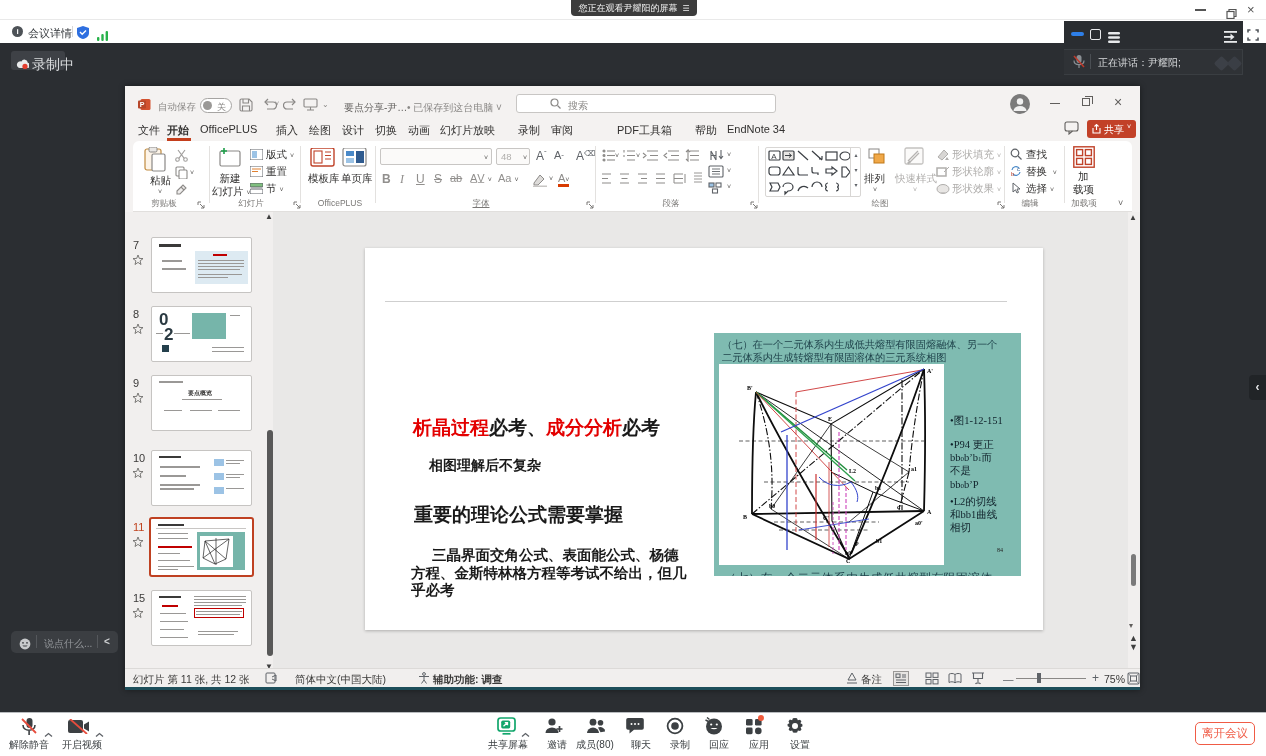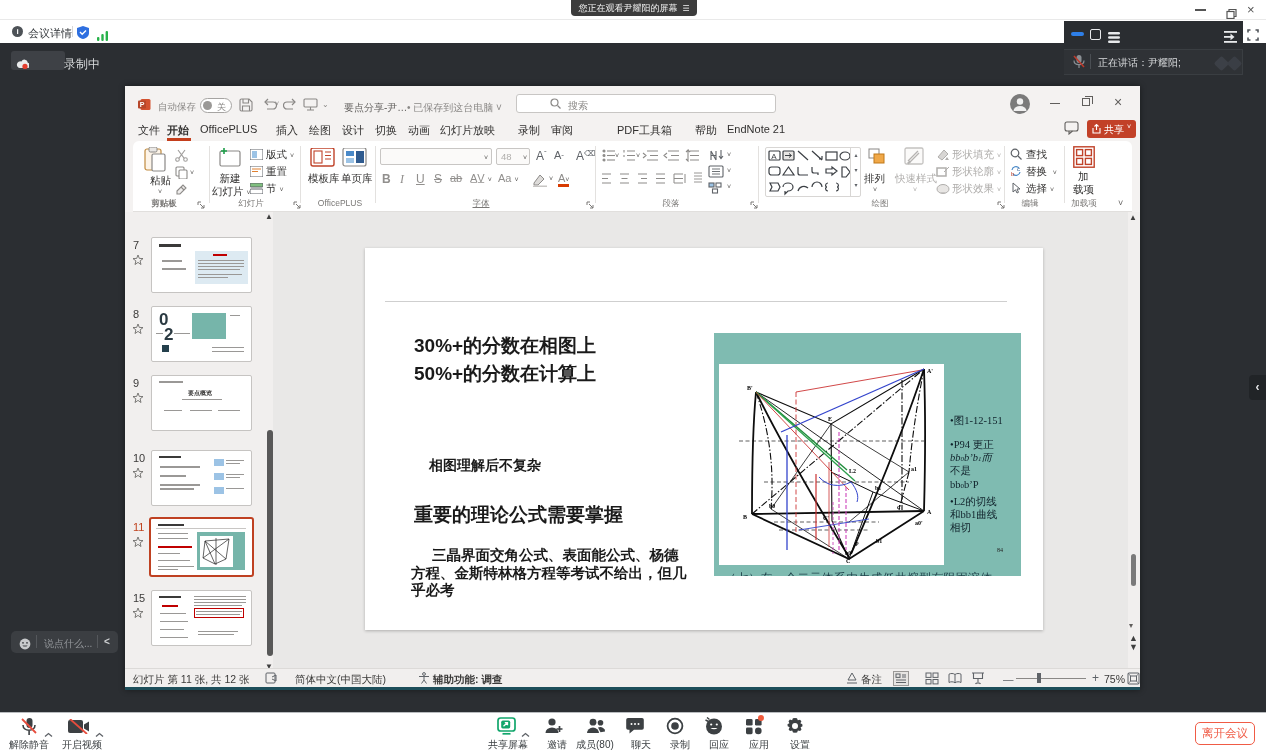--- a/index.html
+++ b/index.html
@@ -84,21 +84,21 @@
     </svg>
 </div>
 
 <div class="abs" style="left:11px;top:51px;width:54px;height:19px;background:#3e4146;border-radius:3px;"></div>
 <div class="abs" style="left:16px;top:55px;width:13px;height:10px;">
 <svg width="13" height="10" viewBox="0 0 13 10">
       <path d="M4 9 a3.4 3.4 0 1 1 1.4-6.6 a3.4 3.4 0 0 1 6.4 1.3 a2.7 2.7 0 0 1-.4 5.3 Z" fill="#e9ebec"></path>
       <circle cx="9" cy="7.4" r="2.6" fill="#e23d2e"></circle>
     </svg>
 </div>
-<div class="abs" style="left:32px;top:56px;font-size:12px;color:#d9dbdd;margin-left:32px;">录制中</div>
+<div class="abs" style="left:32px;top:56px;font-size:14px;color:#d9dbdd;">录制中</div>
 
 <div id="ppt" class="abs" style="left:125px;top:86px;width:1015px;height:604px;background:#f4f2f1;box-shadow:0 0 6px rgba(0,0,0,.45);font-size:11px;color:#333;">
 
   <div class="abs" style="left:13px;top:12px;width:13px;height:13px;">
     <svg width="13" height="13" viewBox="0 0 13 13">
         <rect x="2.5" y="1" width="10" height="11" rx="1.5" fill="#d35230"></rect>
         <rect x="0" y="2.5" width="8" height="8" rx="1" fill="#b7472a"></rect>
         <text x="4" y="9.3" font-size="7" font-weight="bold" fill="#fff" text-anchor="middle" font-family="Liberation Sans">P</text>
       </svg>
   </div>
@@ -154,21 +154,21 @@
     <span class="abs" style="left:184px;">绘图</span>
     <span class="abs" style="left:217px;">设计</span>
     <span class="abs" style="left:250px;">切换</span>
     <span class="abs" style="left:283px;">动画</span>
     <span class="abs" style="left:315px;">幻灯片放映</span>
     <span class="abs" style="left:393px;">录制</span>
     <span class="abs" style="left:426px;">审阅</span>
     <span class="abs" style="left:459px;margin-top:42px;">视图</span>
     <span class="abs" style="left:492px;">PDF工具箱</span>
     <span class="abs" style="left:570px;">帮助</span>
-    <span class="abs" style="left:602px;">EndNote 21</span>
+    <span class="abs" style="left:602px;">EndNote 34</span>
     <div class="abs" style="left:42px;top:15px;width:24px;height:2.5px;background:#c43e1c;"></div>
     <div class="abs" style="left:939px;top:-2px;width:15px;height:14px;"><svg width="15" height="14" viewBox="0 0 15 14" fill="none" stroke="#605e5c" stroke-width="1.1">
           <rect x="1" y="1" width="13" height="9" rx="2"></rect>
           <path d="M5 10 v3 l3.5-3"></path>
         </svg></div>
     <div class="abs" style="left:962px;top:-3px;width:49px;height:18px;background:#c24128;border-radius:3px;color:#fff;">
       <svg style="position:absolute;left:5px;top:4px;" width="10" height="10" viewBox="0 0 10 10" fill="none" stroke="#fff" stroke-width="1.1">
           <path d="M1 4 V9 H8 V4"></path>
           <path d="M4.5 6 V1 M2.5 2.5 L4.5 .5 L6.5 2.5"></path>
         </svg>
@@ -201,21 +201,21 @@
           <path d="M3.8 9.3 L10 1 M9.2 9.3 L3 1"></path>
         </svg></div>
     <div class="abs" style="left:42px;top:25px;width:13px;height:13px;"><svg width="13" height="13" viewBox="0 0 13 13" fill="none" stroke="#8d8b89" stroke-width="1.1">
           <rect x="1" y="1" width="8" height="9" rx="1"></rect>
           <rect x="4" y="4" width="8" height="9" rx="1" fill="#fff"></rect>
         </svg><span class="ch" style="position:absolute;left:15px;top:3px;">˅</span></div>
     <div class="abs" style="left:42px;top:42px;width:13px;height:13px;"><svg width="13" height="13" viewBox="0 0 13 13" fill="none" stroke="#8d8b89" stroke-width="1.1">
           <path d="M2 8 L8 2 L11 5 L5 11 L2 11 Z" fill="#efedec"></path>
           <path d="M6 4 L9 7"></path>
         </svg></div>
-    <div class="lbl" style="left:-9px;font-weight:bold;">剪贴板</div>
+    <div class="lbl" style="left:-9px;">剪贴板</div>
     <div class="lau" style="left:64px;"><svg width="8" height="8" viewBox="0 0 8 8" stroke="#7a7876" fill="none" stroke-width="1">
           <path d="M1 1 H4 M1 1 V4 M3 3 L7 7 M7 4 V7 H4"></path>
         </svg></div>
     <div class="sep" style="left:76px;"></div>
 
     <div class="abs" style="left:84px;top:6px;width:26px;height:24px;"><svg width="26" height="24" viewBox="0 0 26 24">
           <rect x="3" y="4" width="20" height="15" rx="1.5" fill="#fff" stroke="#8a8886" stroke-width="1.2"></rect>
           <path d="M7 1 V7 M4 4 H10" stroke="#1e9e4a" stroke-width="1.6"></path>
         </svg></div>
     <div class="abs" style="left:85px;top:31px;text-align:center;width:24px;">新建</div>
@@ -546,26 +546,27 @@
 
     <div style="position:absolute;left:138px;top:0;width:10px;height:456px;background:#f1efee;"></div>
     <div style="position:absolute;left:140px;top:0px;font-size:8px;color:#3f3f3f;line-height:10px;">▲</div>
     <div style="position:absolute;left:142px;top:218px;width:5.5px;height:226px;background:#585858;border-radius:3px;"></div>
     <div style="position:absolute;left:140px;top:450px;font-size:8px;color:#3f3f3f;line-height:10px;">▼</div>
   </div>
 
   <div class="abs" style="left:240px;top:162px;width:678px;height:382px;background:#ffffff;box-shadow:0 1px 3px rgba(0,0,0,.25);"></div>
   <div id="slide" style="position:absolute;left:240px;top:162px;width:678px;height:382px;color:#1a1a1a;">
     <div class="abs" style="left:20px;top:53px;width:622px;height:1px;background:#cfcfcf;"></div>
-    <div class="abs" style="left:49px;top:84px;font-size:19px;font-weight:bold;line-height:28px;">30%+的分数在相图上<br>50%+的分数在计算上</div>
+    <div class="abs" style="left:48px;top:167px;font-size:19px;font-weight:bold;"><span style="color:#e30000;">析晶过程</span>必考、<span style="color:#e30000;">成分分析</span>必考</div>
     <div class="abs" style="left:64px;top:209px;font-size:14px;font-weight:bold;">相图理解后不复杂</div>
     <div class="abs" style="left:49px;top:254px;font-size:19px;font-weight:bold;">重要的理论公式需要掌握</div>
     <div class="abs" style="left:46px;top:299px;width:278px;font-size:14.5px;font-weight:bold;line-height:17.5px;"><span style="margin-left:21px;"></span>三晶界面交角公式、表面能公式、杨德方程、金斯特林格方程等考试不给出，但几乎必考</div>
 
     <div class="abs" style="left:349px;top:85px;width:307px;height:243px;background:#7fbbb1;overflow:hidden;font-family:'Liberation Serif',serif;">
+      <div class="abs" style="left:8px;top:5px;width:280px;font-size:10.3px;line-height:13px;letter-spacing:-.1px;color:#1c3f48;">（七）在一个二元体系内生成低共熔型有限固熔融体、另一个二元体系内生成转熔型有限固溶体的三元系统相图</div>
       <div class="abs" style="left:5px;top:31px;width:225px;height:201px;background:#ffffff;">
         <svg width="225" height="201" viewBox="0 0 225 201">
           <g fill="none" stroke="#0d0d0d" stroke-width="1.8">
             <path d="M37 28 C33 70 33 110 33 150"></path>
             <path d="M205 5 C207 60 206 110 205 147"></path>
             <path d="M33 150 L205 147"></path>
             <path d="M33 150 L130 195 L205 147"></path>
             <path d="M37 28 C70 95 110 160 130 193"></path>
             <path d="M205 5 C180 80 145 160 132 190"></path>
           </g>
@@ -619,21 +620,21 @@
               <text x="126" y="191">b0'</text>
             <text x="196" y="161">a0'</text>
               <text x="104" y="156">C'</text>
               <text x="178" y="145">d</text>
             <text x="130" y="109">L2</text>
           </g>
         </svg>
       </div>
       <div class="abs" style="left:236px;top:81px;font-size:10.5px;color:#10222b;white-space:nowrap;">•图1-12-151</div>
         <div class="abs" style="left:236px;top:105px;font-size:10.5px;color:#10222b;white-space:nowrap;">•P94 更正</div>
-        <div class="abs" style="left:236px;top:118px;font-size:10.5px;color:#10222b;white-space:nowrap;font-style:italic;">bb<span style="font-size:7px;">0</span>b’b<span style="font-size:7px;">1</span>而</div>
+        <div class="abs" style="left:236px;top:118px;font-size:10.5px;color:#10222b;white-space:nowrap;">bb<span style="font-size:7px;">0</span>b’b<span style="font-size:7px;">1</span>而</div>
         <div class="abs" style="left:236px;top:131px;font-size:10.5px;color:#10222b;white-space:nowrap;">不是</div>
         <div class="abs" style="left:236px;top:146px;font-size:10.5px;color:#10222b;white-space:nowrap;">bb<span style="font-size:7px;">0</span>b’P</div>
         <div class="abs" style="left:236px;top:162px;font-size:10.5px;color:#10222b;white-space:nowrap;">•L2的切线</div>
         <div class="abs" style="left:236px;top:175px;font-size:10.5px;color:#10222b;white-space:nowrap;">和bb1曲线</div>
         <div class="abs" style="left:236px;top:188px;font-size:10.5px;color:#10222b;white-space:nowrap;">相切</div>
       <div class="abs" style="left:283px;top:214px;font-size:6px;color:#222;">84</div>
       <div class="abs" style="left:10px;top:237px;width:298px;font-size:12px;letter-spacing:.2px;color:#1c3f48;">（七）在一个二元体系内生成低共熔型有限固溶体</div>
     </div>
   </div>
 

